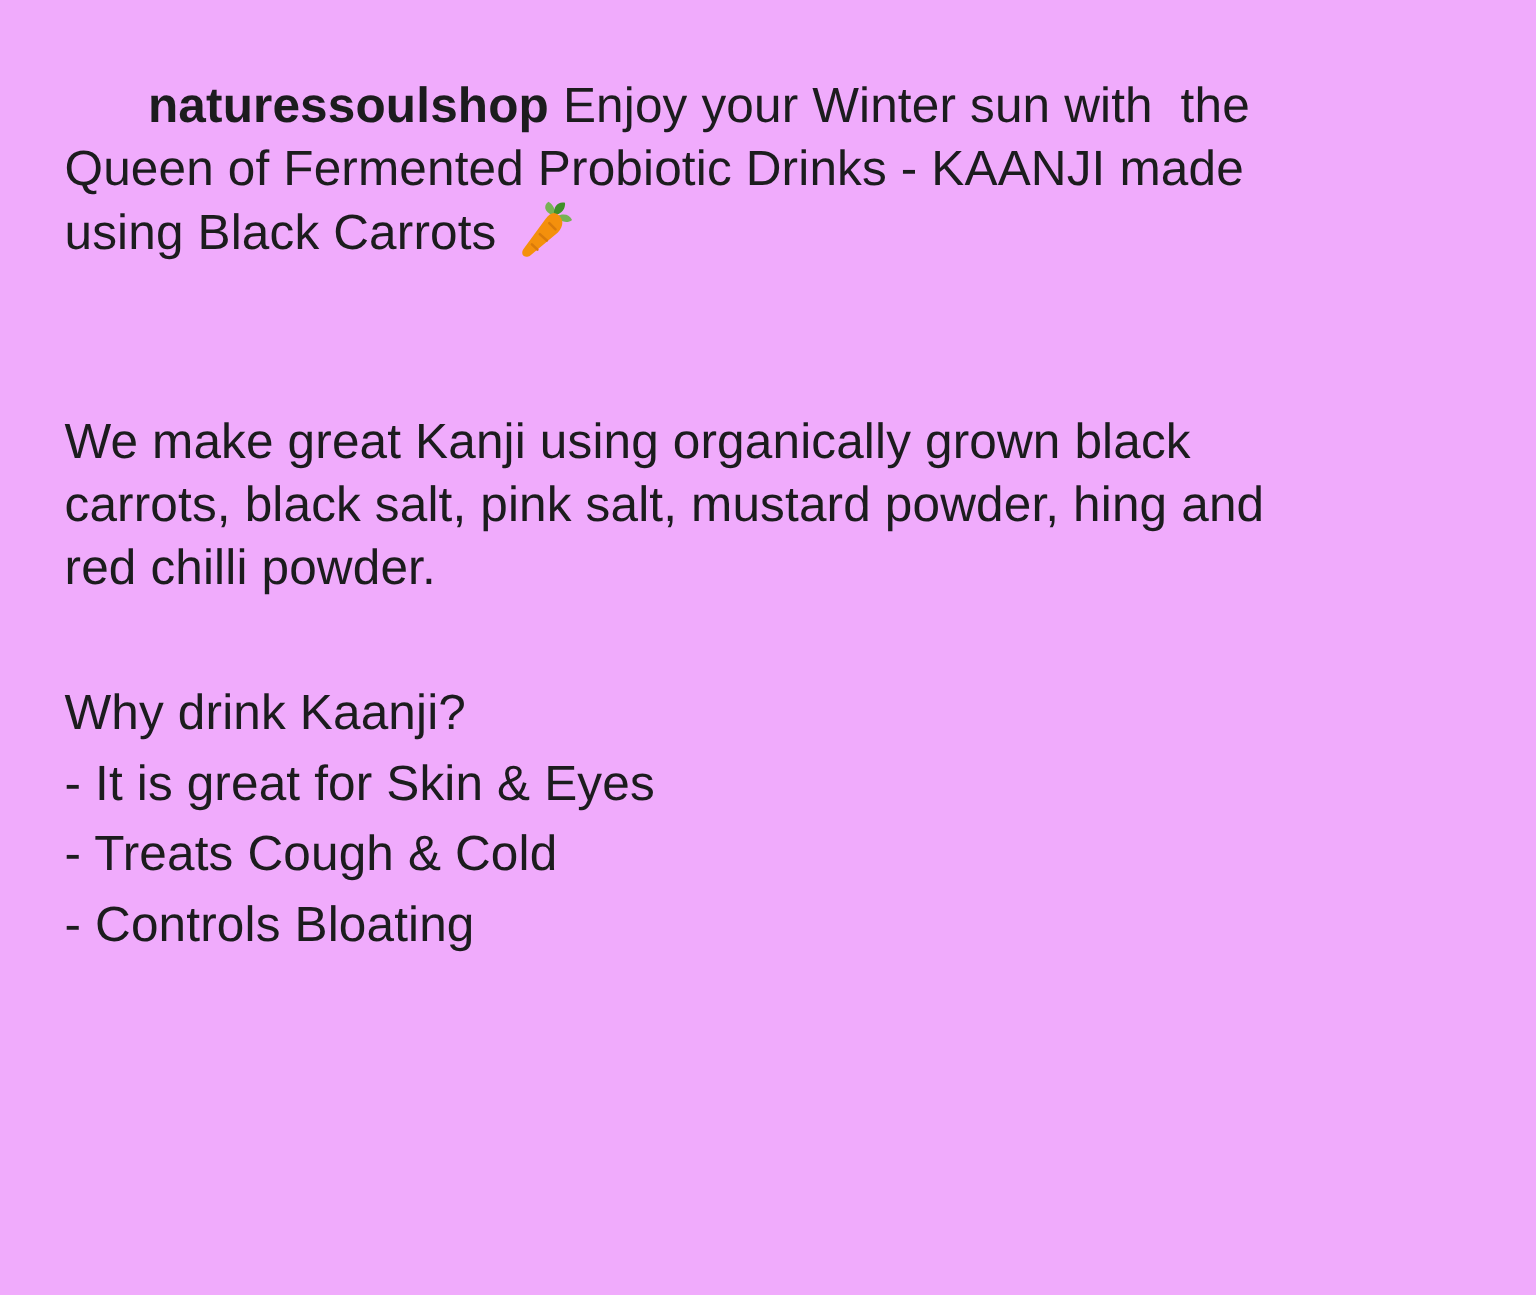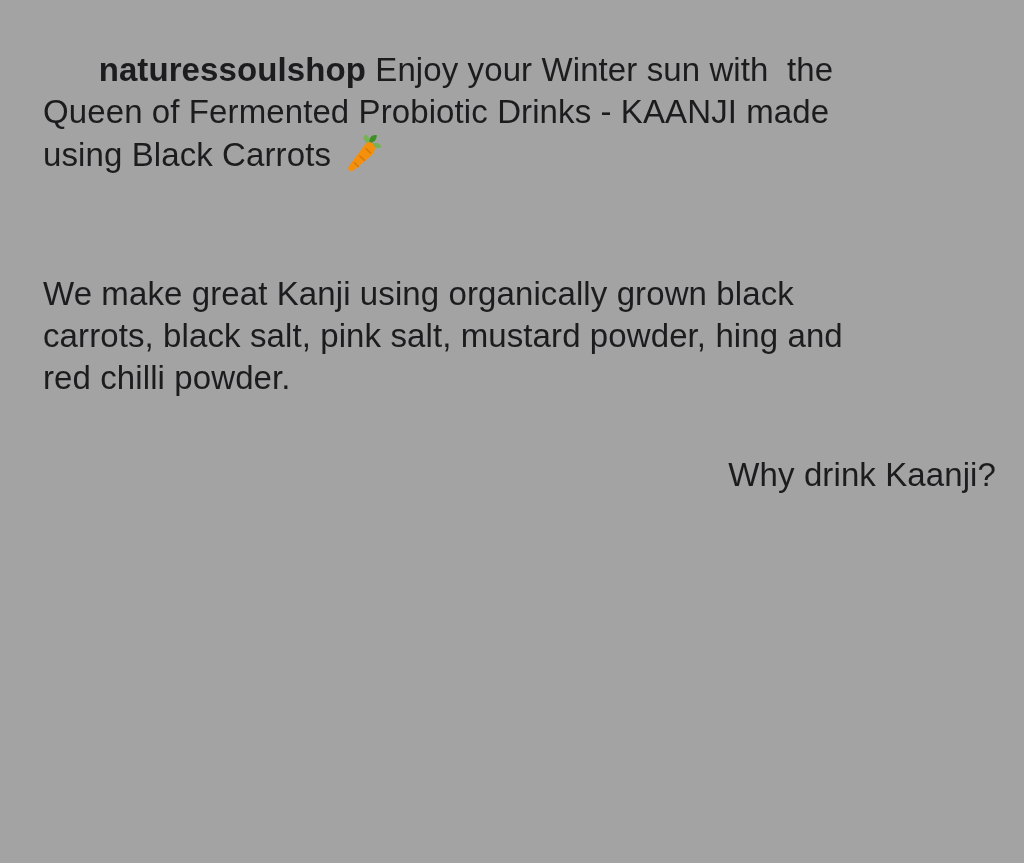--- a/index.html
+++ b/index.html
@@ -1,37 +1,37 @@
 <!DOCTYPE html>
 <html><head>
 <meta charset="utf-8">
 <style>
   * { margin: 0; padding: 0; box-sizing: border-box; }
   html, body { background: #ffffff; }
   .screen {
     width: 1024px;
     height: 863px;
-    background: #a3a3a3;
+    background: #f0abfc;
     overflow: hidden;
     font-family: "Liberation Sans", sans-serif;
     color: #1c1c1e;
   }
   .caption {
     padding: 7px 28px 30px 43px;
     font-size: 33px;
     line-height: 42px;
     letter-spacing: 0.1px;
   }
   .para {
     margin: 0 0 55px 0;
     white-space: pre-wrap;
   }
   .pretext { white-space: pre-wrap; }
   .username { font-weight: 700; cursor: pointer; }
-  .list-block { margin: 0; text-align: right; }
+  .list-block { margin: 0; }
   .list-line {
     margin: 0 0 5px 0;
     white-space: pre-wrap;
   }
   .emoji {
     display: inline-block;
     width: 42px;
     height: 42px;
     vertical-align: -9px;
     margin-left: 2px;
@@ -55,17 +55,20 @@
       </svg>
     </p>
 
 
     <p class="para">We make great Kanji using organically grown black
 carrots, black salt, pink salt, mustard powder, hing and
 red chilli powder.</p>
 
     <div class="list-block">
       <div class="list-line">Why drink Kaanji?</div>
+      <div class="list-line">- It is great for Skin &amp; Eyes</div>
+      <div class="list-line">- Treats Cough &amp; Cold</div>
+      <div class="list-line">- Controls Bloating</div>
 
     </div>
 
   </div>
 </div>
 
 </body></html>

